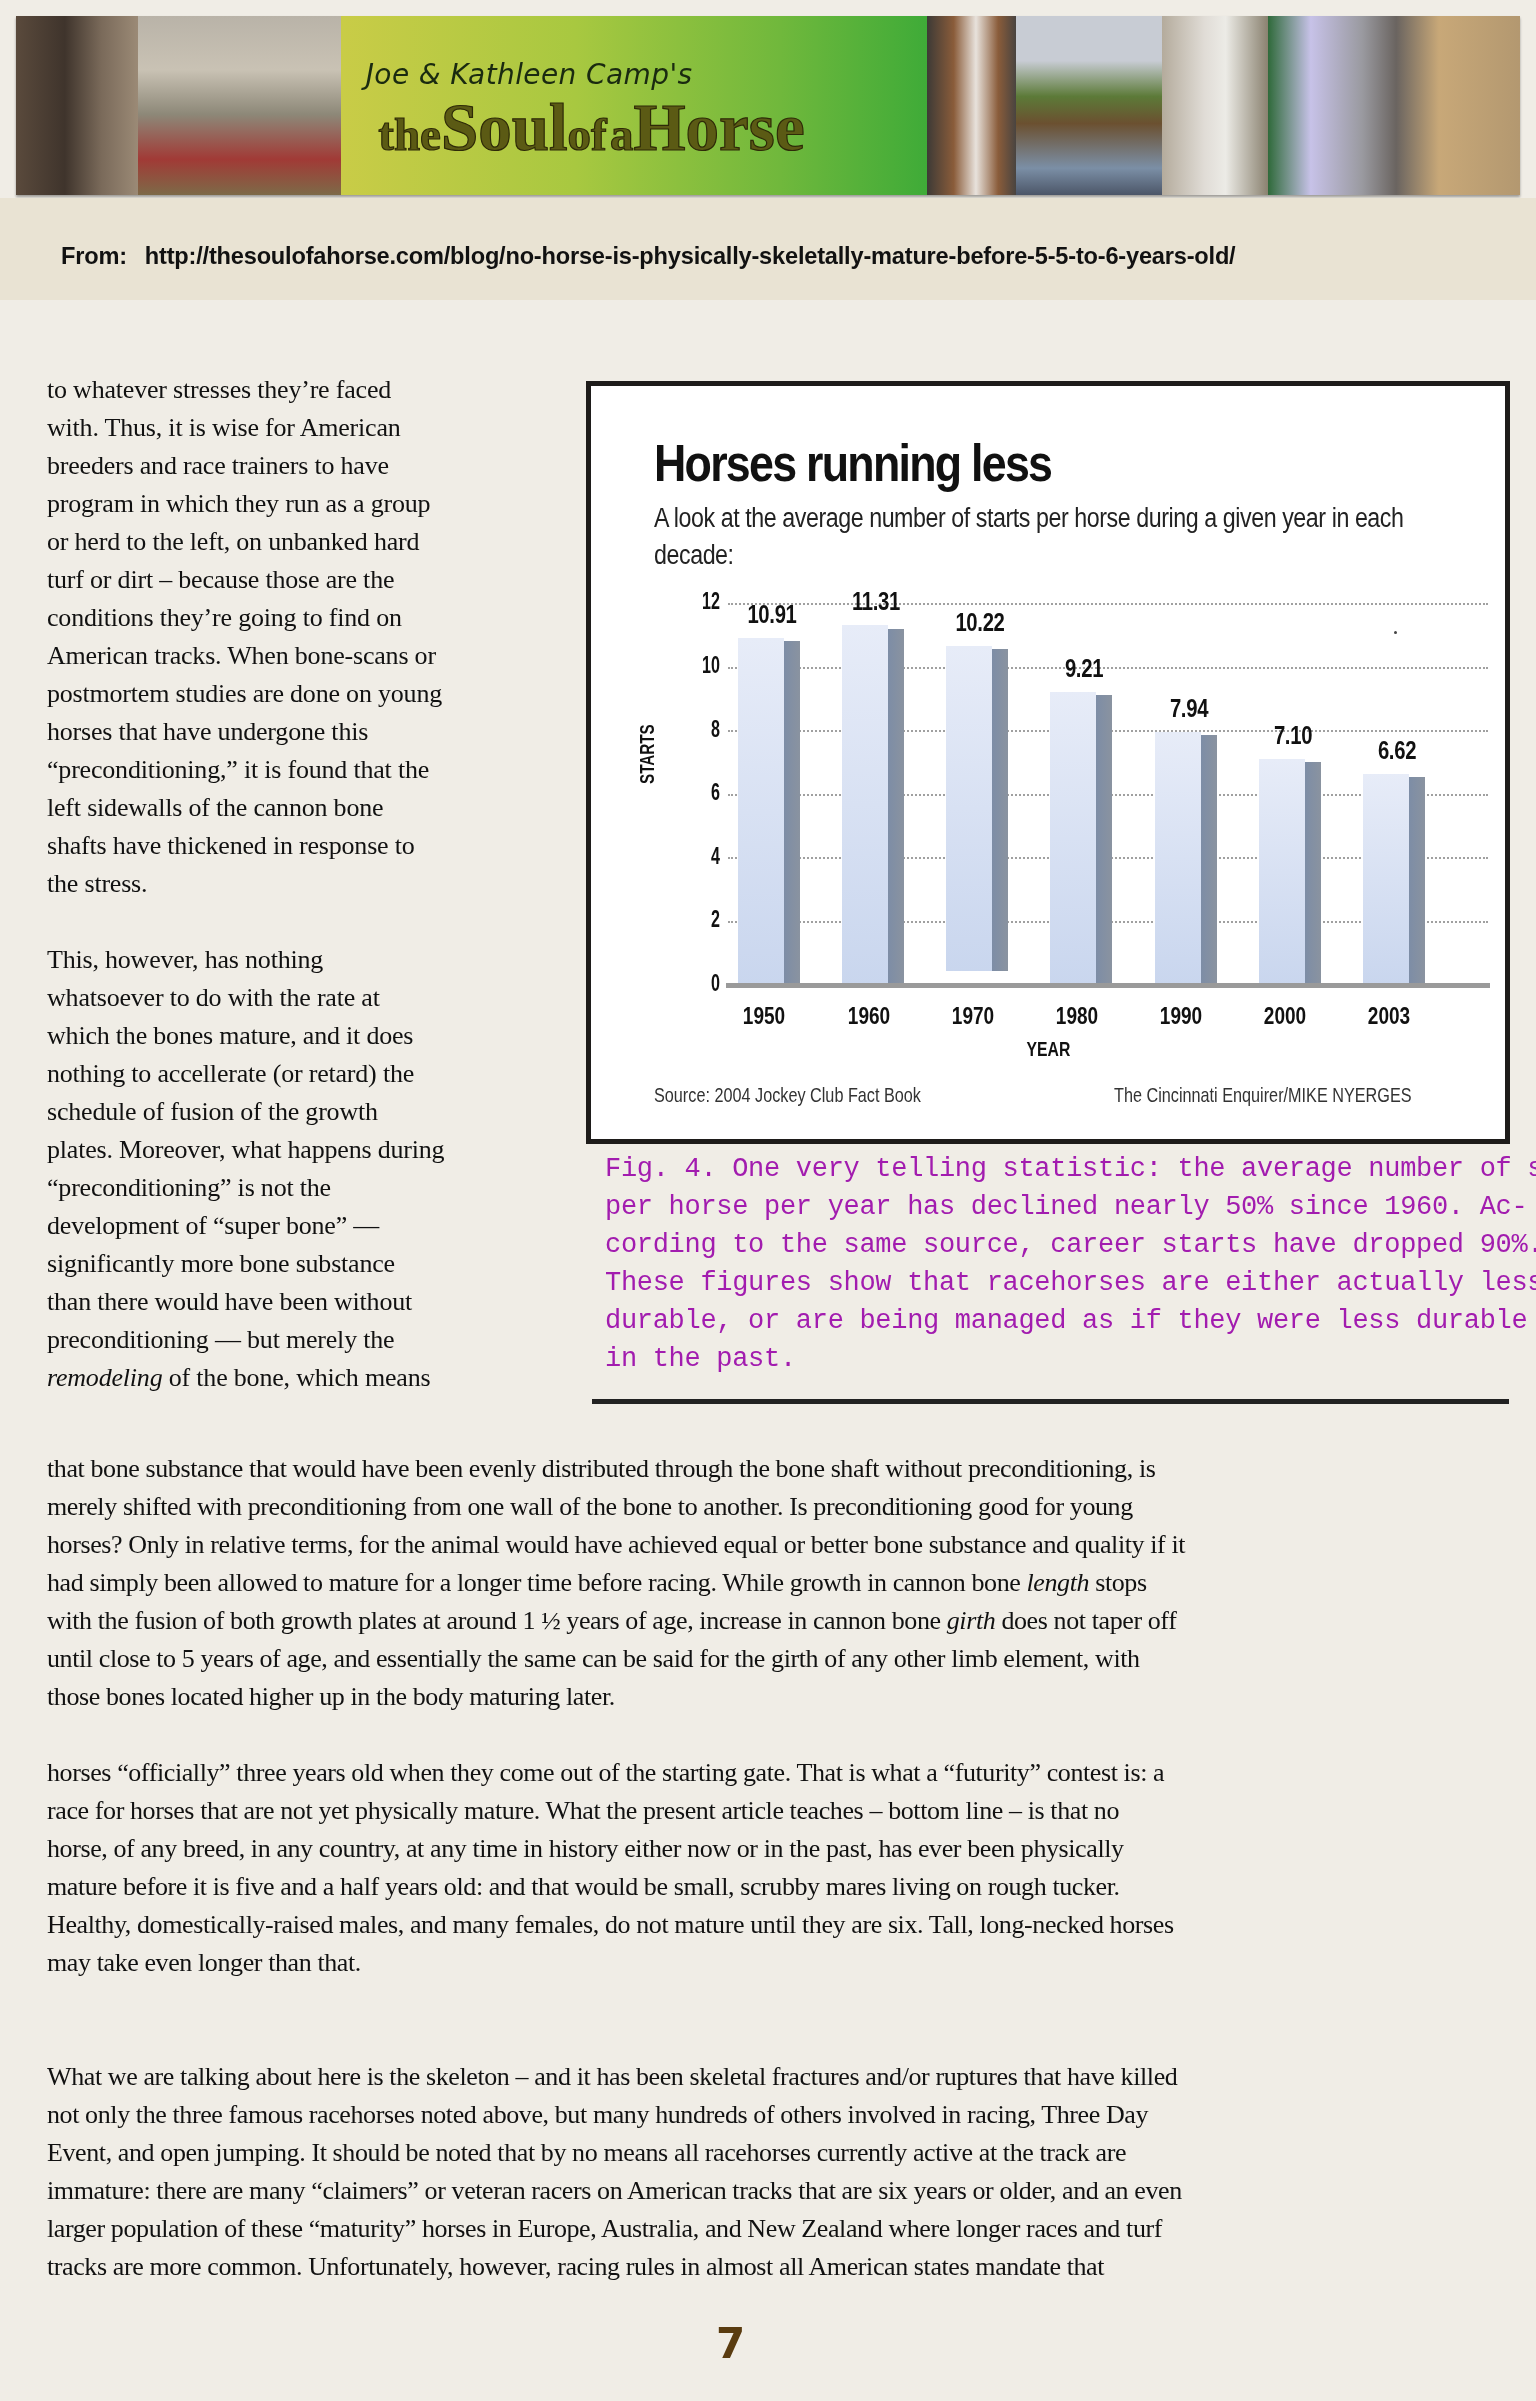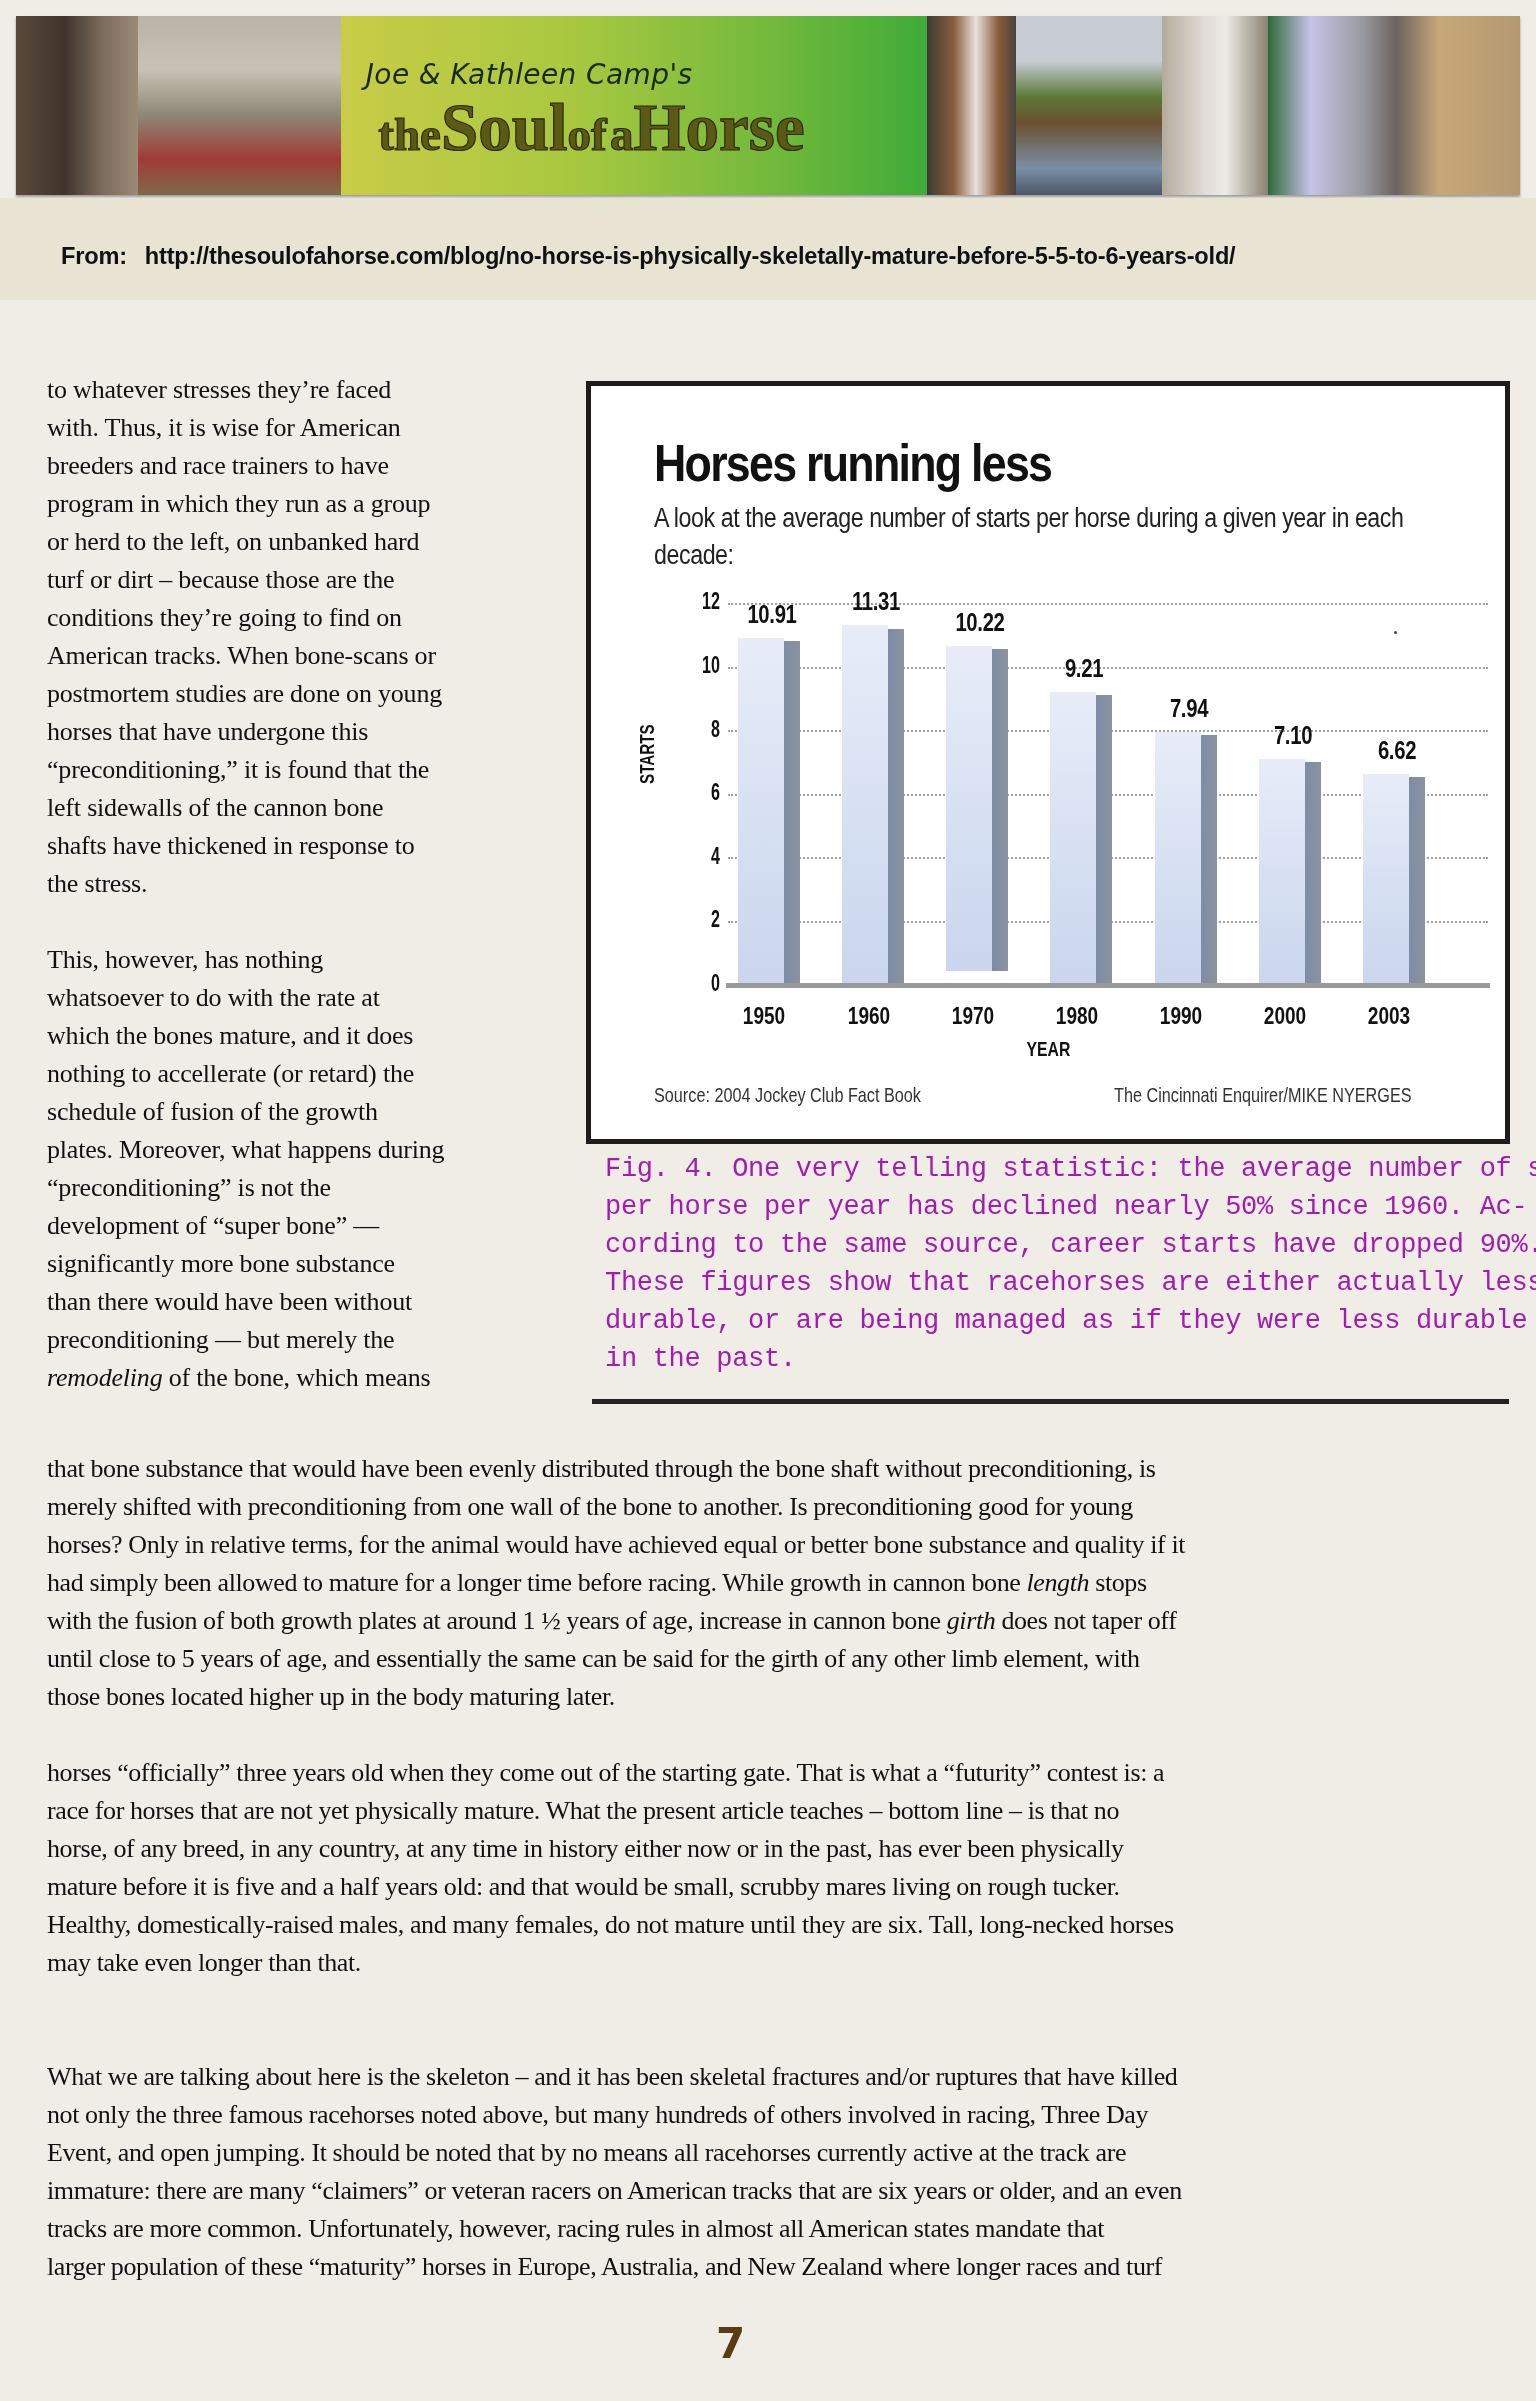--- a/index.html
+++ b/index.html
@@ -213,18 +213,18 @@
   <span class="line">mature before it is five and a half years old: and that would be small, scrubby mares living on rough tucker.</span>
   <span class="line">Healthy, domestically-raised males, and many females, do not mature until they are six. Tall, long-necked horses</span>
   <span class="line">may take even longer than that.</span>
 </div>
 
 <div class="full" style="top:2058px">
   <span class="line">What we are talking about here is the skeleton – and it has been skeletal fractures and/or ruptures that have killed</span>
   <span class="line">not only the three famous racehorses noted above, but many hundreds of others involved in racing, Three Day</span>
   <span class="line">Event, and open jumping. It should be noted that by no means all racehorses currently active at the track are</span>
   <span class="line">immature: there are many “claimers” or veteran racers on American tracks that are six years or older, and an even</span>
+  <span class="line">larger population of these “maturity” horses in Europe, Australia, and New Zealand where longer races and turf</span>
   <span class="line">tracks are more common. Unfortunately, however, racing rules in almost all American states mandate that</span>
-  <span class="line">larger population of these “maturity” horses in Europe, Australia, and New Zealand where longer races and turf</span>
 </div>
 
 <div class="page-num">7</div>
 
 
 </body></html>

